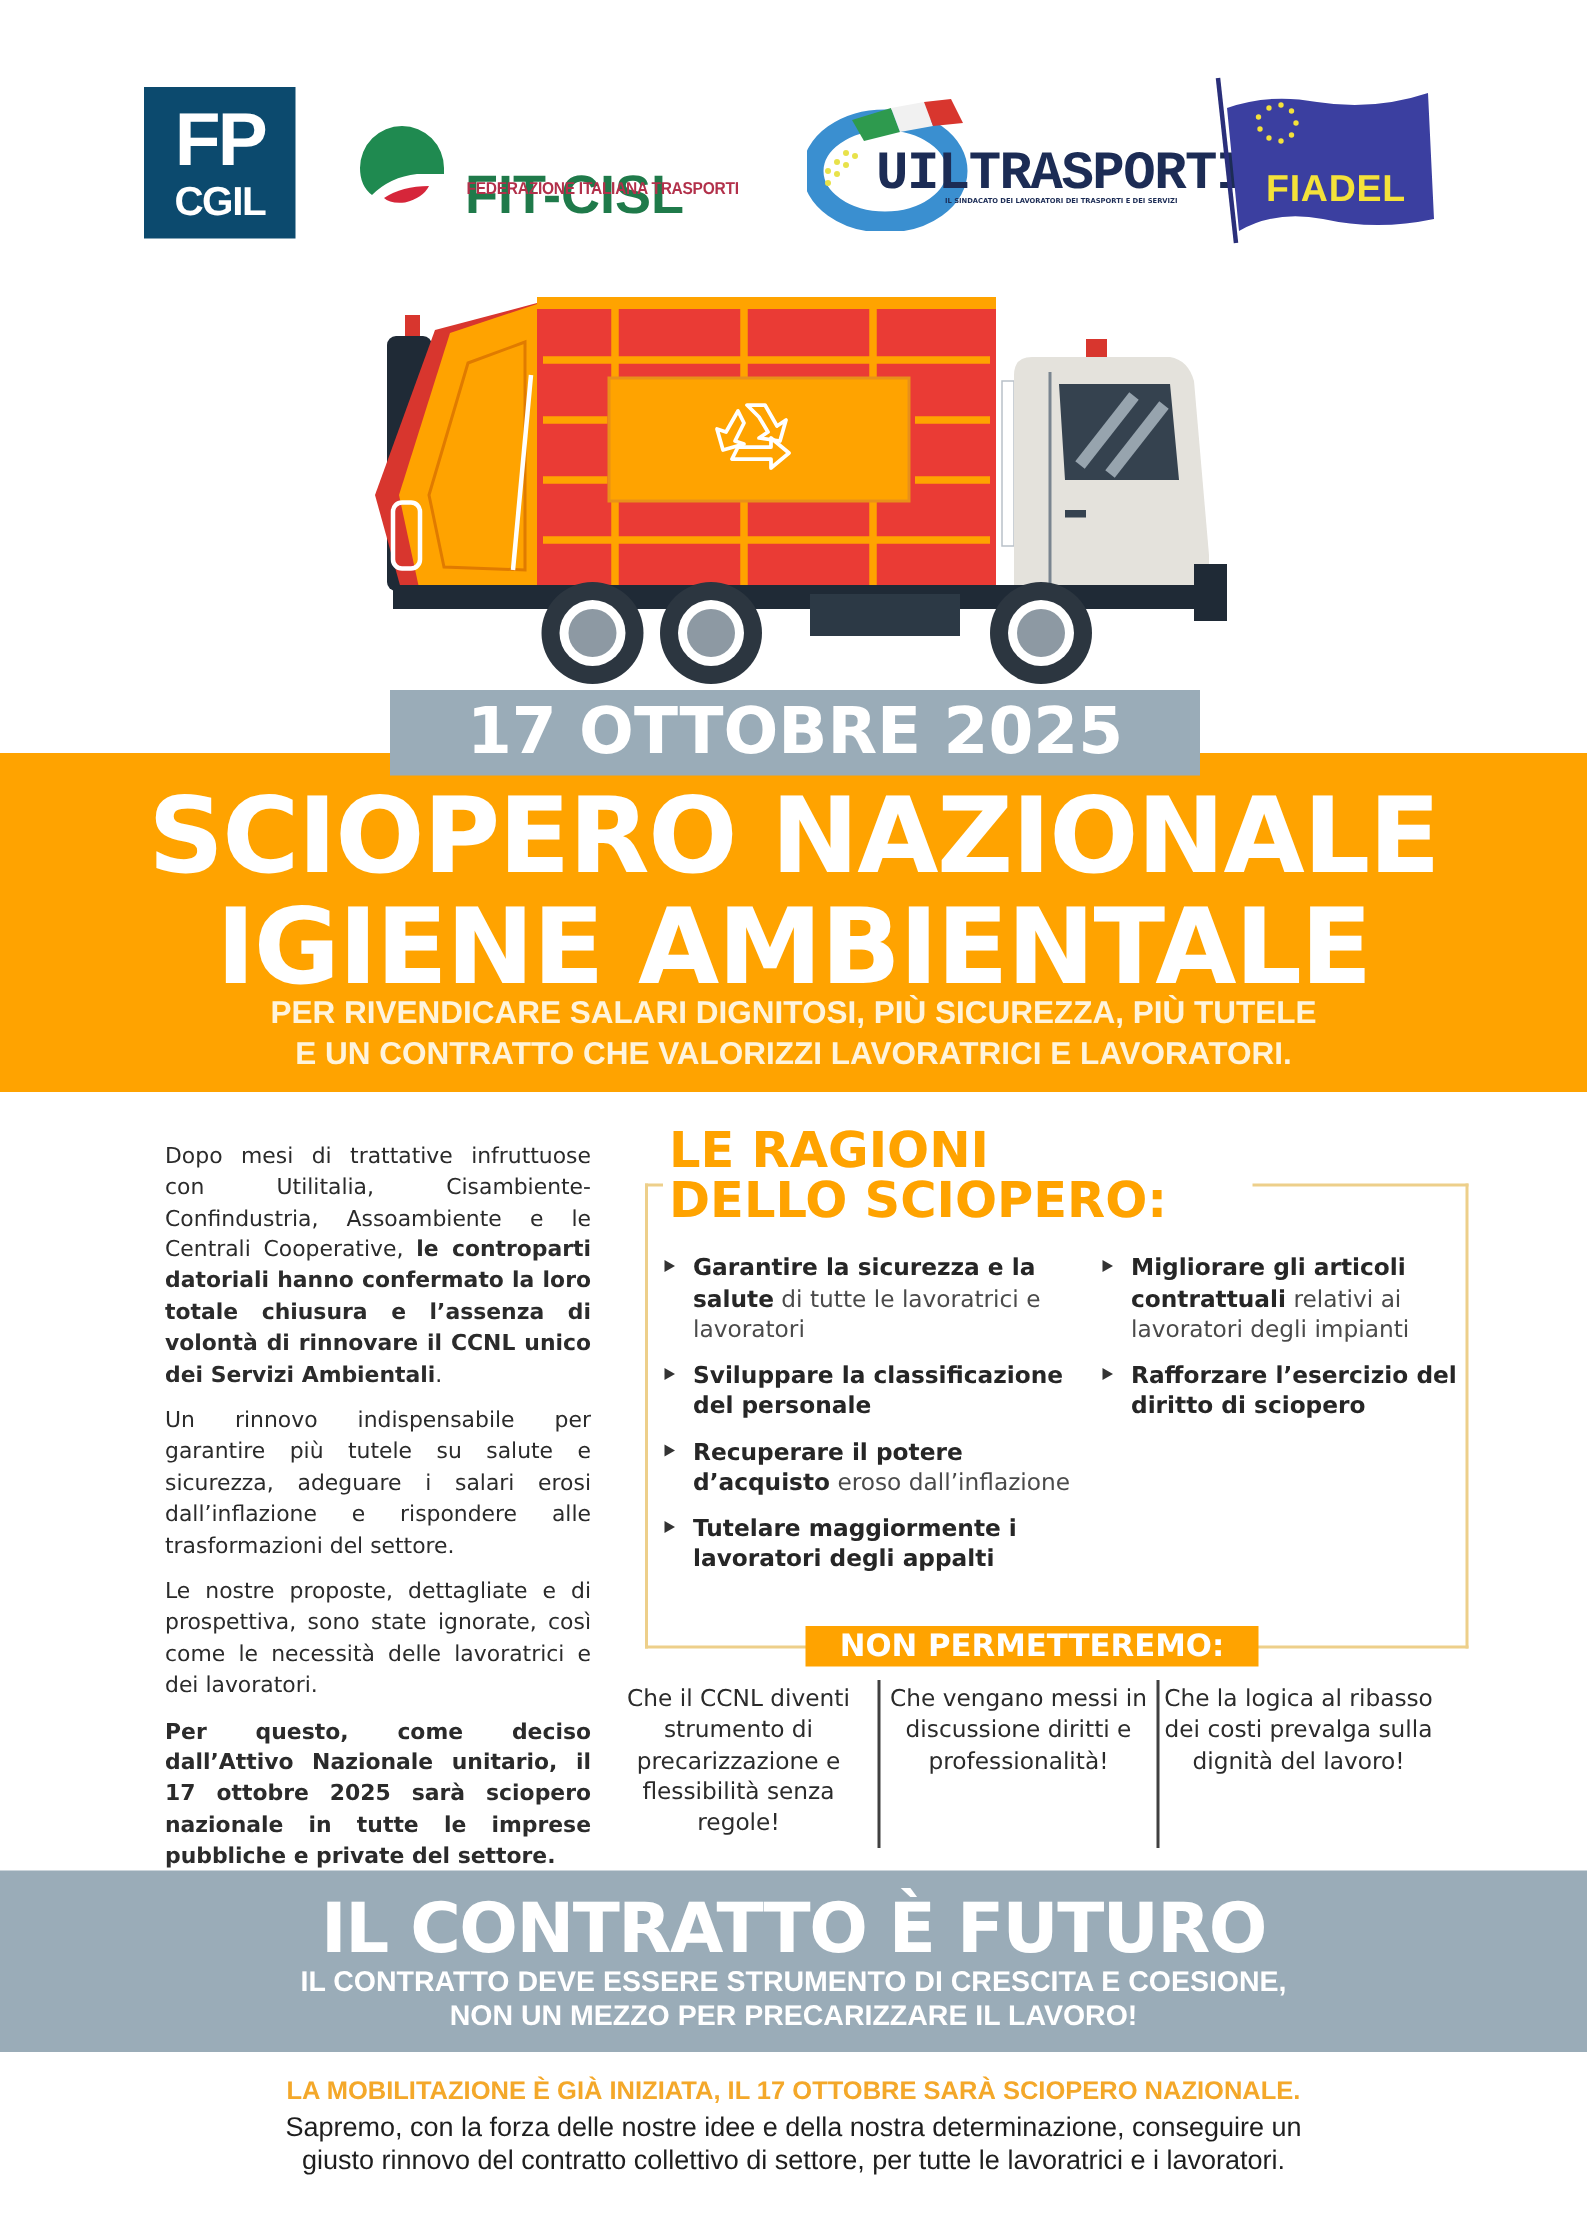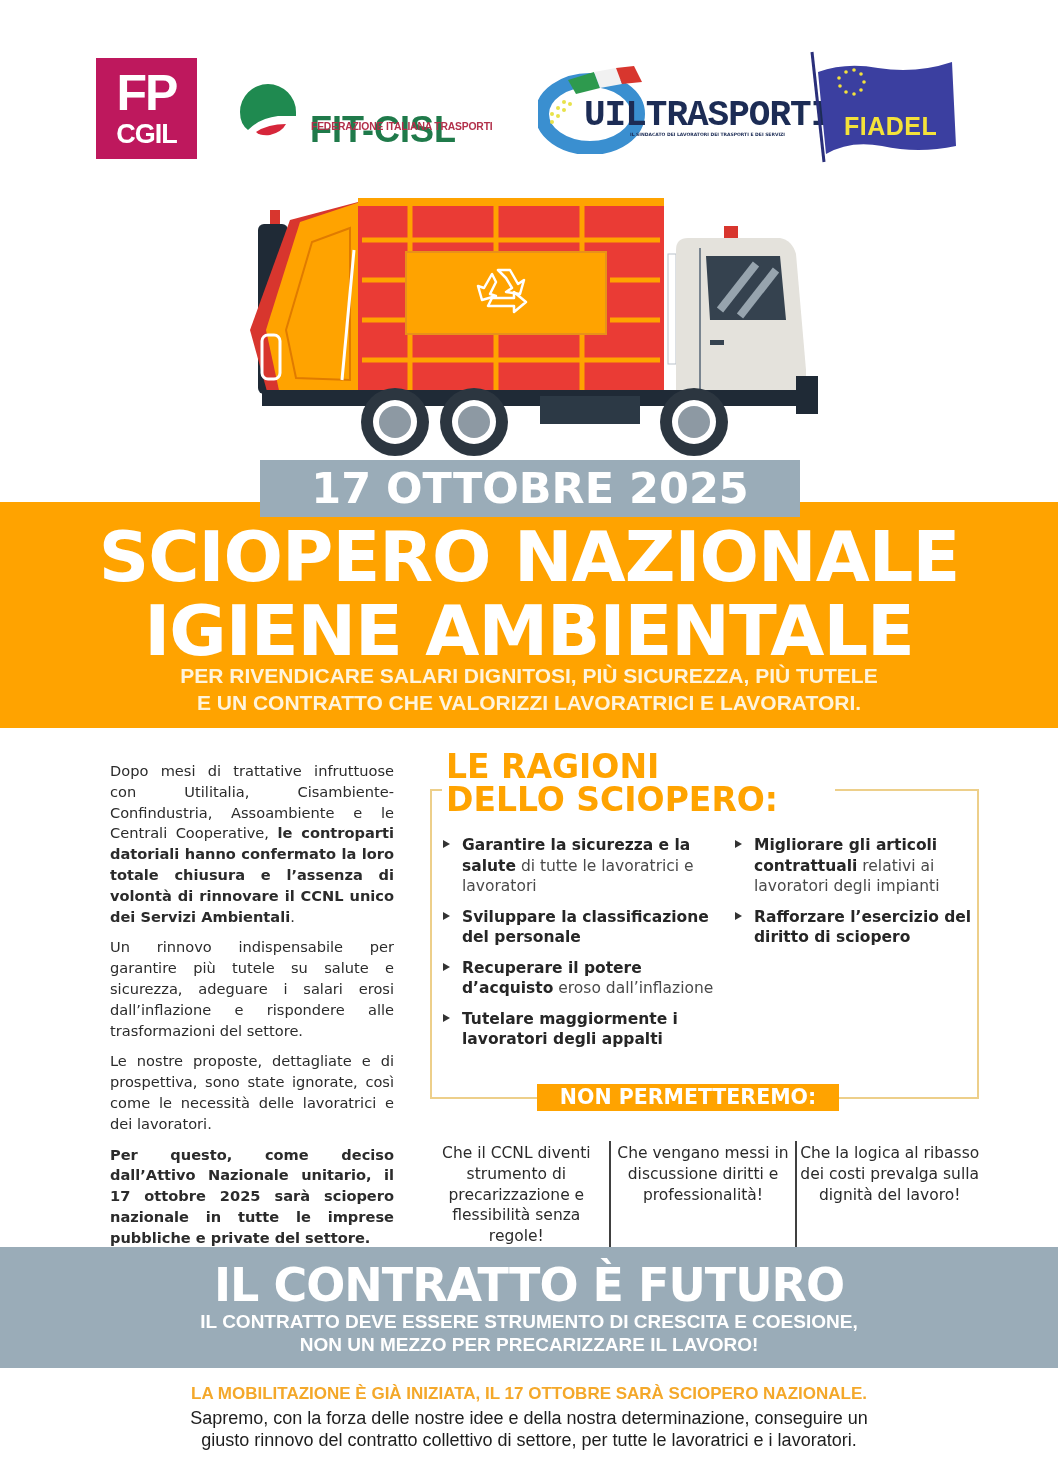--- a/index.html
+++ b/index.html
@@ -1,21 +1,21 @@
 <!DOCTYPE html>
 <html><head>
 <meta charset="utf-8">
 <style>
   * { box-sizing: border-box; margin: 0; padding: 0; }
   html, body { width: 1058px; height: 1475px; background: #ffffff; overflow: hidden; }
   body { position: relative; font-family: "DejaVu Sans", sans-serif; color: #2b2b2b; }
 
   
   .logo { position: absolute; }
-  .fp-logo { left: 96px; top: 58px; width: 101px; height: 101px; background: #be185d; color: #fff;
+  .fp-logo { left: 96px; top: 58px; width: 101px; height: 101px; background: #0c4a6e; color: #fff;
              font-family: "Liberation Sans", sans-serif; font-weight: 900; text-align: center; }
   .fp-logo .fp { font-size: 50px; line-height: 54px; letter-spacing: -2px; display:block; margin-top: 8px; }
   .fp-logo .cgil { font-size: 27px; line-height: 28px; letter-spacing: -1px; display:block; }
 
   .fit-logo { left: 238px; top: 78px; width: 260px; height: 62px; }
   .fit-mark { position: absolute; left: 0; top: 2px; width: 60px; height: 56px; }
   .fit-name { position: absolute; left: 72px; top: 0; font-family: "Liberation Sans", sans-serif;
               font-weight: 700; font-size: 36px; color: #1f7a4a; letter-spacing: 0px; line-height: 40px; margin-top: 32px; }
   .fit-sub { position: absolute; left: 73px; top: 42px; font-family: "Liberation Sans", sans-serif;
              font-size: 11.5px; color: #b2304a; font-weight: 700; letter-spacing: -0.2px; white-space: nowrap; transform: scaleX(0.9); transform-origin: left; }
@@ -65,21 +65,21 @@
   .reasons-list.col1 { left: 443px; width: 290px; }
   .reasons-list.col2 { left: 735px; width: 240px; }
   .reasons-list li { position: relative; padding-left: 19px; margin-bottom: 10px; }
   .reasons-list li b { color: #262626; font-weight: 700; }
   .bullet { position: absolute; left: 0; top: 5px; width: 0; height: 0; border-left: 7px solid #333;
             border-top: 4px solid transparent; border-bottom: 4px solid transparent; }
 
   .non-label { position: absolute; left: 537px; top: 1084px; width: 302px; height: 27px; background: #ffa300;
                color: #fff; text-align: center; font-family: "DejaVu Sans", sans-serif; font-weight: 700;
                font-size: 20.5px; line-height: 27px; letter-spacing: 0px; }
-  .non-cols { position: absolute; left: 424px; top: 1120px; width: 558px; height: 112px; display: flex; margin-top: 21px; }
+  .non-cols { position: absolute; left: 400px; top: 1120px; width: 558px; height: 112px; display: flex; }
   .non-col { flex: 1; text-align: center; font-family: "DejaVu Sans", sans-serif; font-size: 15.5px; line-height: 20.8px;
              color: #2b2b2b; padding-top: 2px; }
   .non-col + .non-col { border-left: 2px solid #404040; }
 
   
   .grey-band { position: absolute; left: 0; top: 1247px; width: 1058px; height: 121px; background: #9aacb8; }
   .future-title { position: absolute; left: 0; top: 1257px; width: 1058px; text-align: center; color: #fff;
                   font-family: "DejaVu Sans", sans-serif; font-weight: 700; font-size: 46px; line-height: 56px; letter-spacing: -1px; }
   .future-sub { position: absolute; left: 0; top: 1310px; width: 1058px; text-align: center; color: #fff;
                 font-family: "Liberation Sans", sans-serif; font-weight: 700; font-size: 19px; line-height: 23px; }

